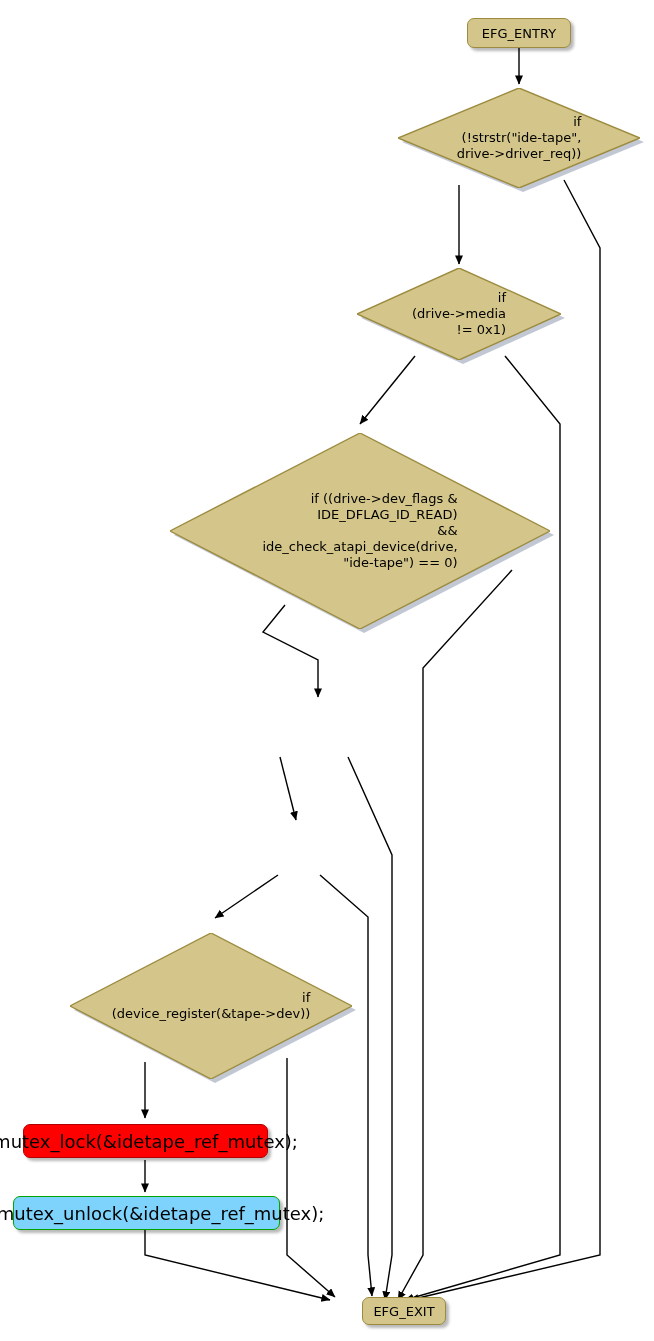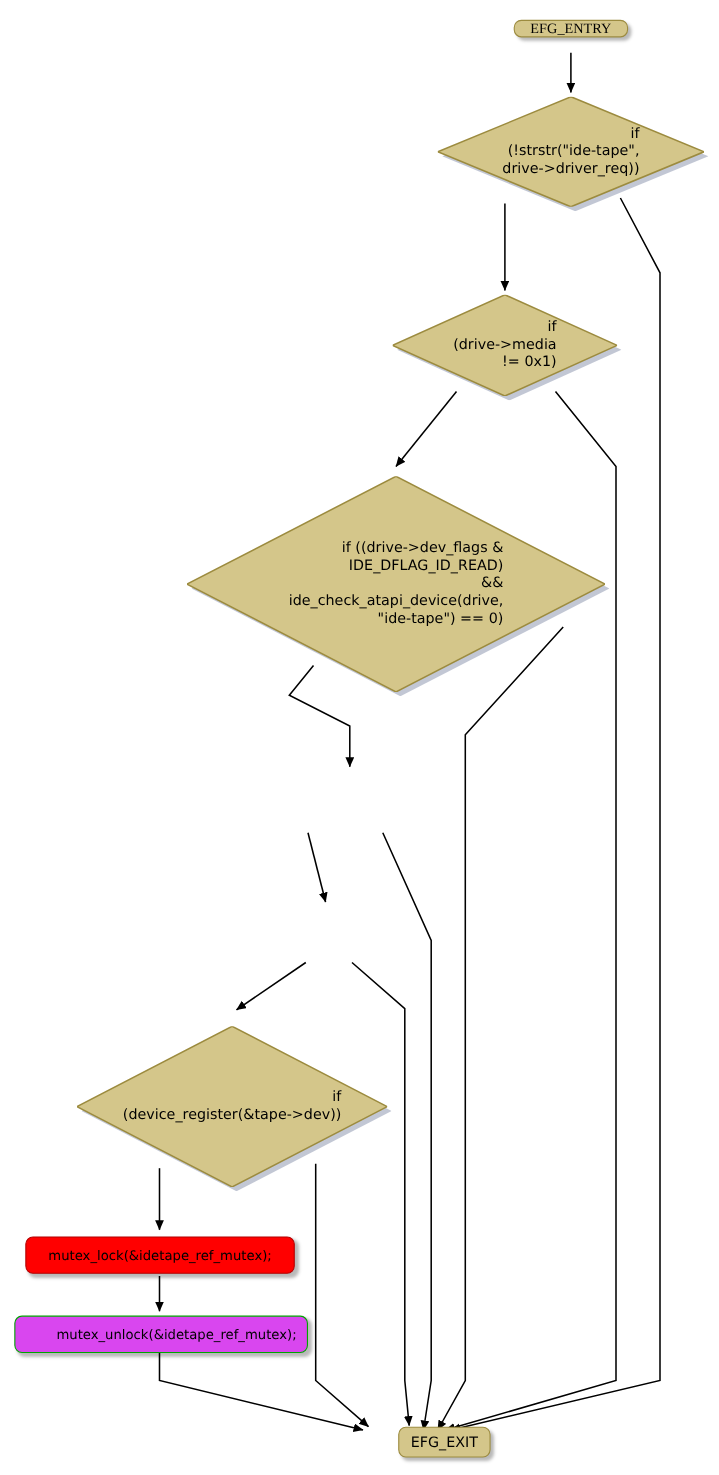--- a/index.html
+++ b/index.html
@@ -44,26 +44,26 @@
   }
   
   .proc {
     border-radius: 7px;
     border: 1.3px solid #000000;
     box-shadow: 3px 3px 3px rgba(0,0,0,0.28);
     display: flex;
     align-items: center;
     justify-content: center;
     color: #000000;
-    font-size: 12px;
+    font-size: 18px;
     white-space: nowrap;
     z-index: 5;
   }
   .proc.red { background: #FF0000; border-color: #B40000; }
-  .proc.green { background: #d946ef; border-color: #00A400; padding-left: 28px; }
+  .proc.green { background: #7dd3fc; border-color: #00A400; padding-left: 28px; }
 
   
   .dia {
     z-index: 5;
   }
   .dia .shape {
     position: absolute;
     left: 0; top: 0;
     width: 100%;
     height: 100%;
@@ -136,21 +136,21 @@
       <path d="M145,1062 L145,1118" marker-end="url(#ah)"></path>
 
       <path d="M287,1058 L287,1255 L335,1297" marker-end="url(#ah)"></path>
 
       <path d="M145,1160 L145,1192" marker-end="url(#ah)"></path>
 
       <path d="M145,1230 L145,1255 L330,1300" marker-end="url(#ah)"></path>
     </g>
   </svg>
 
-  <div class="node term" style="left:467px; top:18px; width:104px; height:16px;font-family:Liberation Serif, serif;">
+  <div class="node term" style="left:467px; top:18px; width:104px; height:30px;">
     <span>EFG_ENTRY</span>
   </div>
 
   <div class="node dia" style="left:398px; top:88px; width:242px; height:100px;">
     <div class="shadow"></div>
     <div class="shape"></div>
     <svg class="outline" viewBox="0 0 242 100" preserveAspectRatio="none">
       <polygon points="121,0 242,50 121,100 0,50" fill="none" stroke="#9C8B3F" stroke-width="1.4" vector-effect="non-scaling-stroke"></polygon>
     </svg>
     <div class="lbl">if

